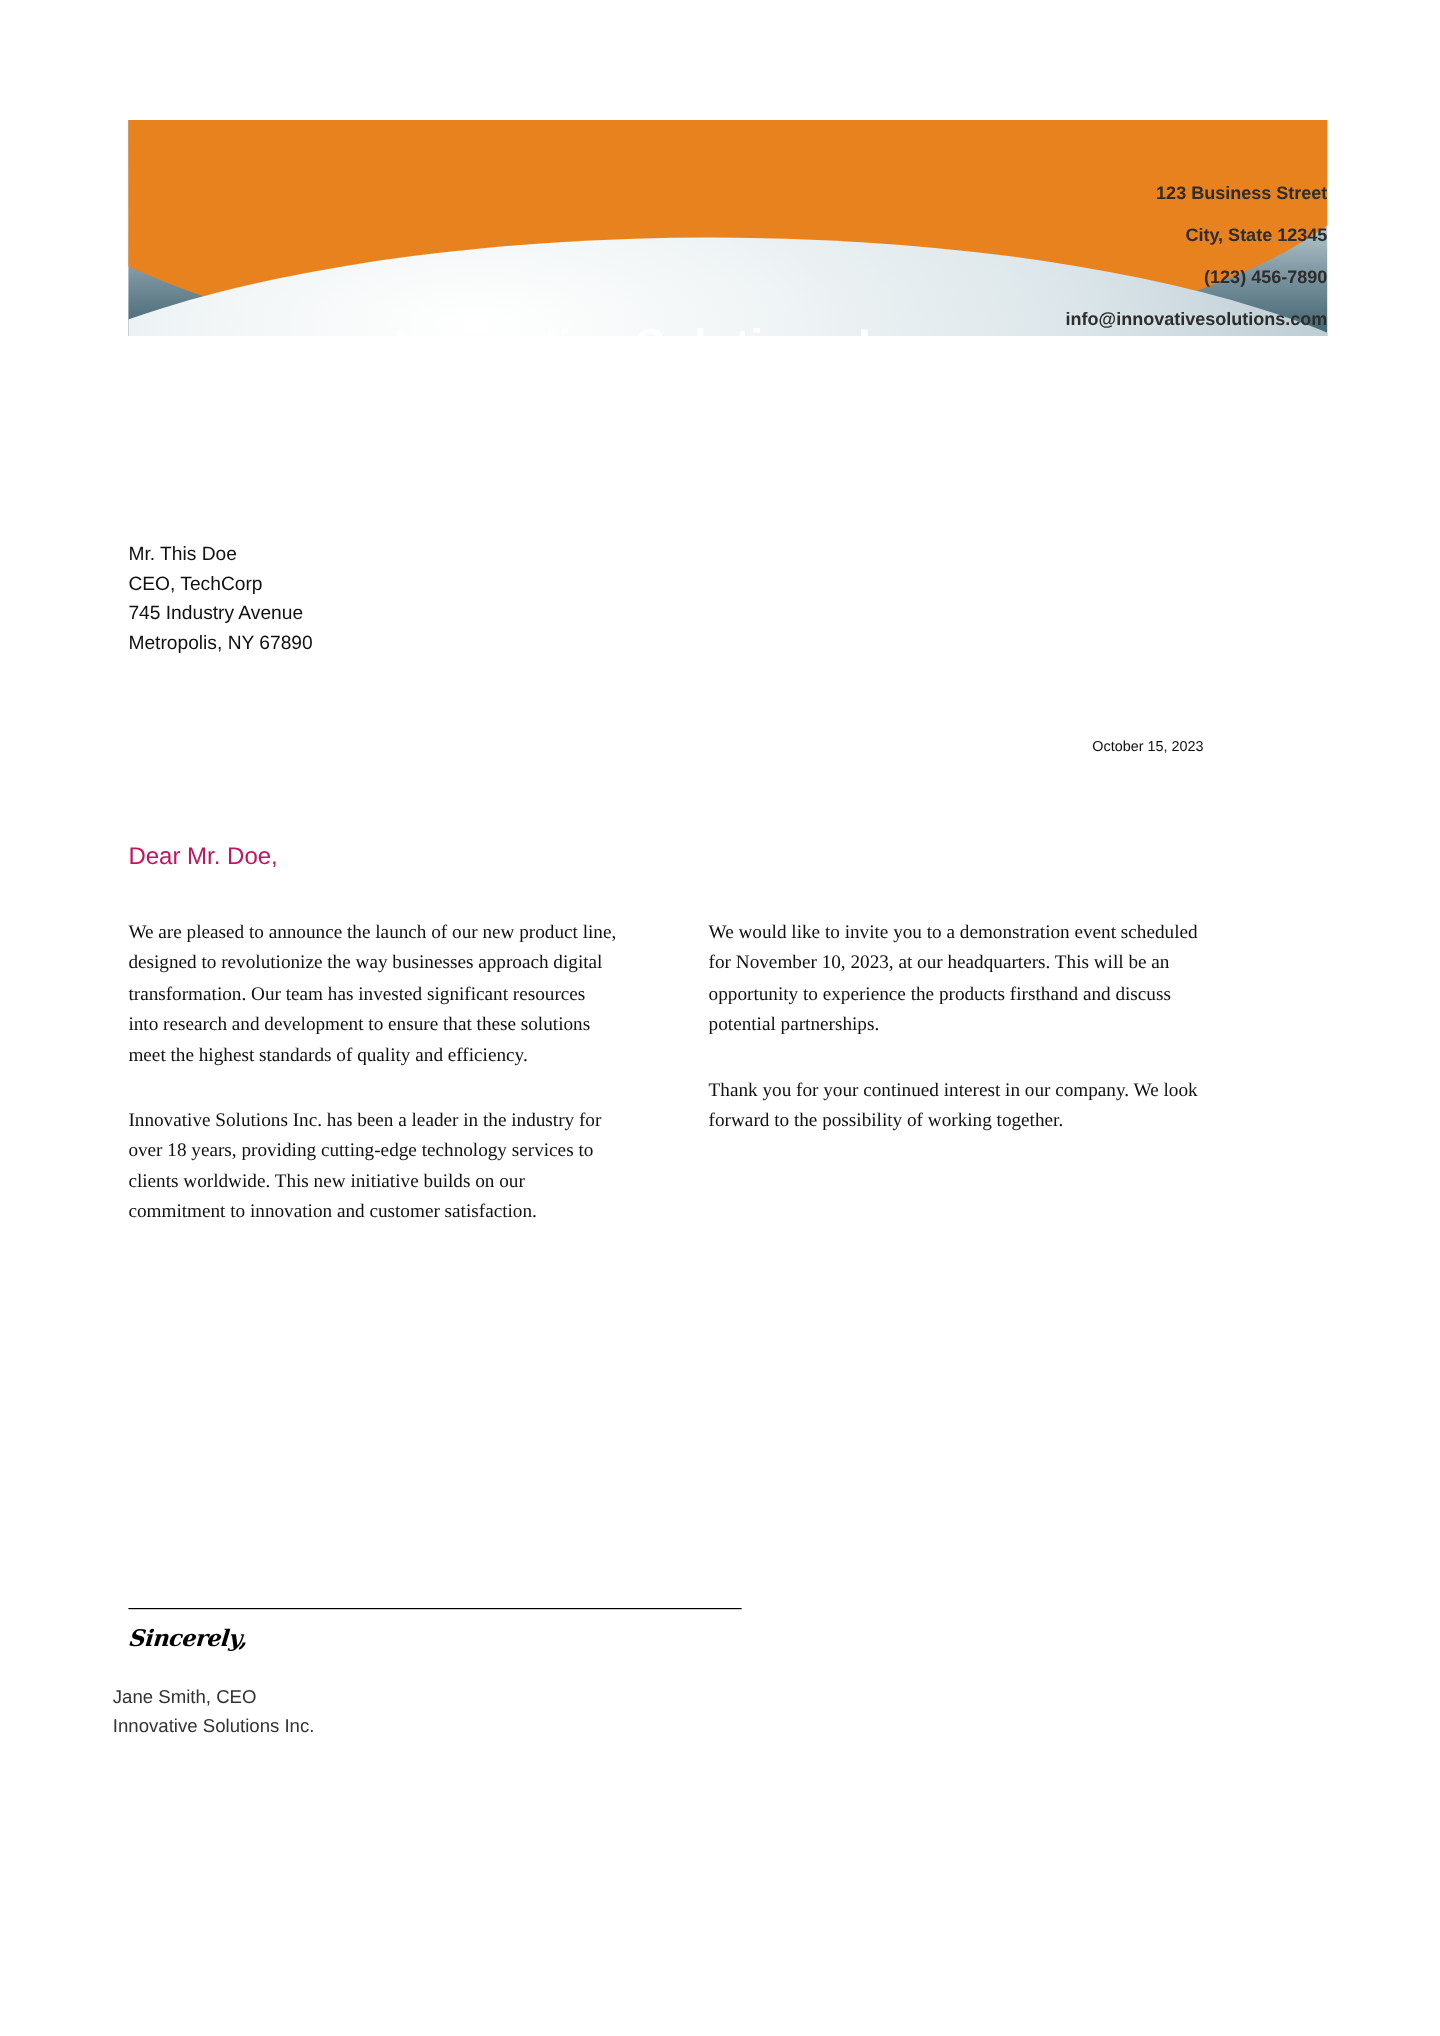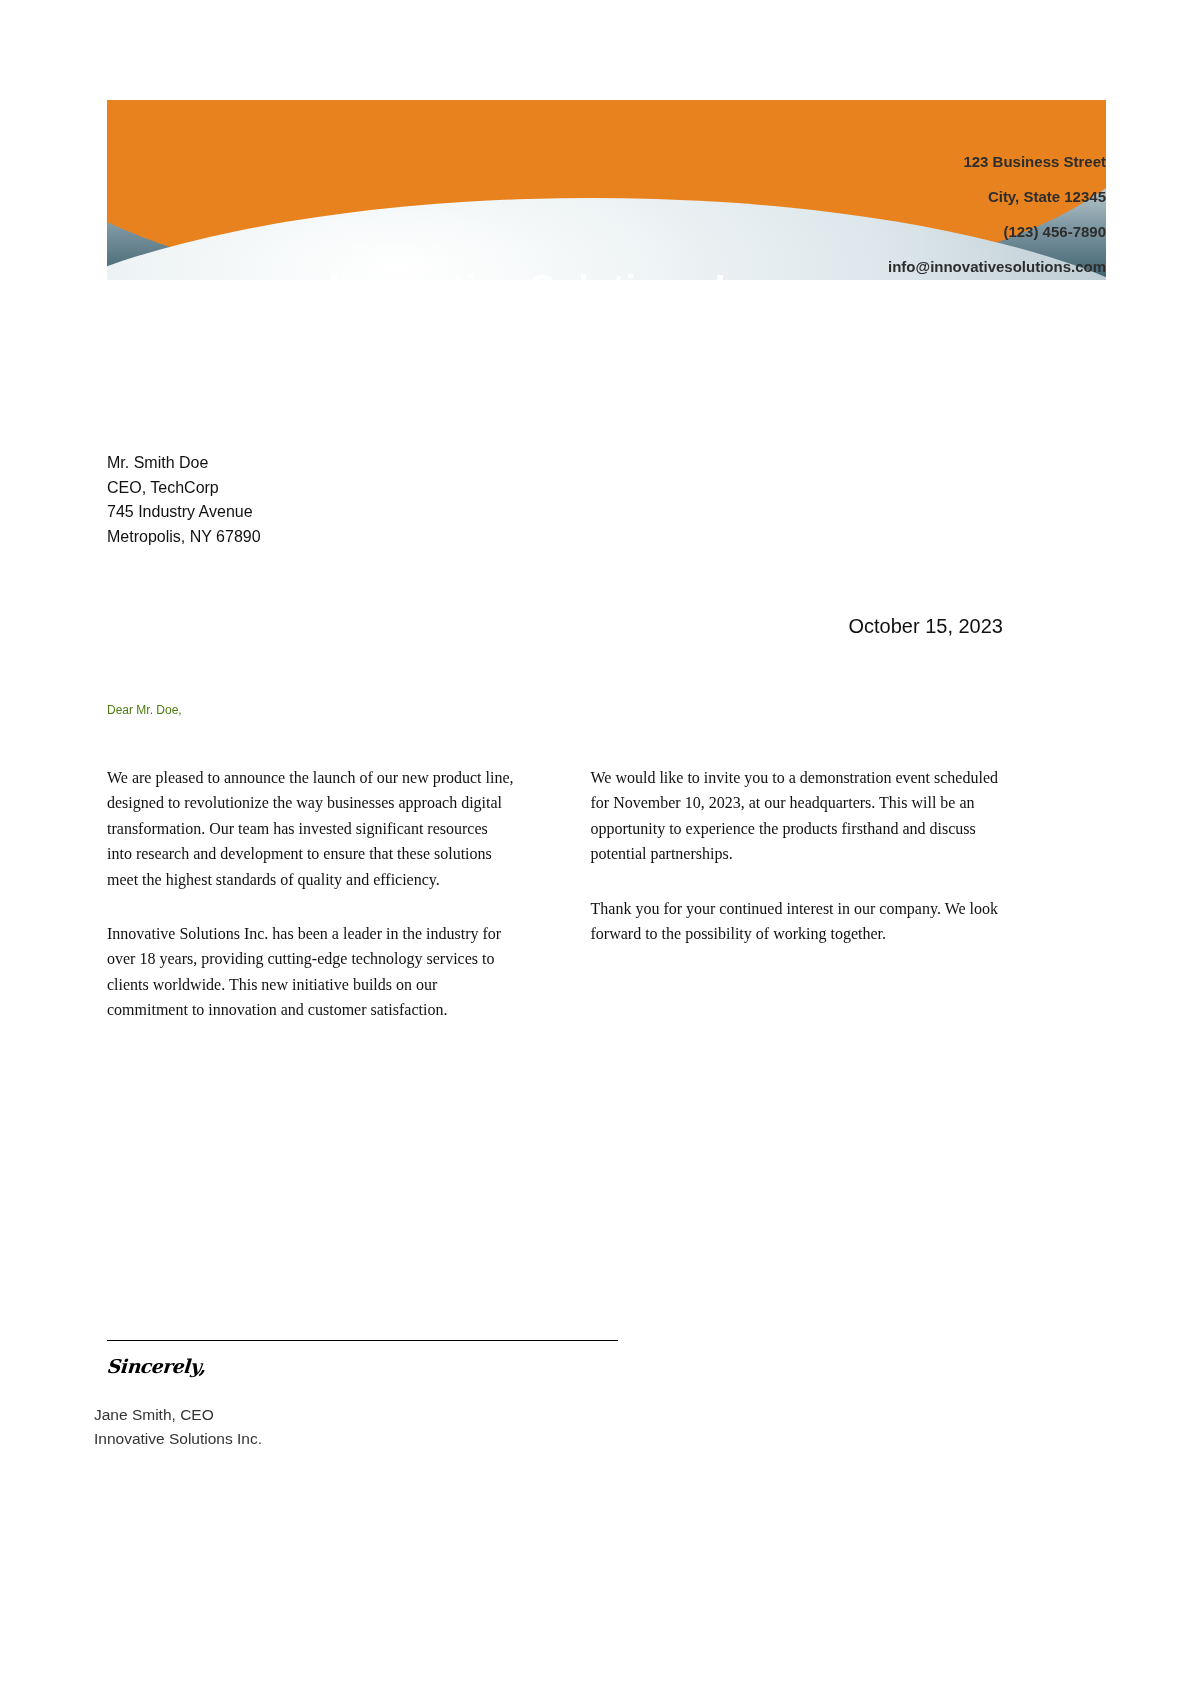--- a/index.html
+++ b/index.html
@@ -97,32 +97,32 @@
     font-size: 16px;
     line-height: 24.5px;
     color: #111111;
   }
 
   
   .date-line {
     position: absolute;
     right: 197px;
     top: 615px;
-    font-size: 20px;
+    font-size: 12px;
     color: #111111;
     text-align: right;
   }
 
   
   .salutation {
     position: absolute;
     left: 107px;
     top: 703px;
-    font-size: 12px;
-    color: #4d7c0f;
+    font-size: 20px;
+    color: #be185d;
   }
 
   
   .body-cols {
     position: absolute;
     left: 107px;
     top: 765px;
     width: 893px;
     column-count: 2;
     column-gap: 74px;
@@ -183,21 +183,21 @@
     <div class="lh-title">Innovative Solutions Inc.</div>
     <div class="lh-contact">
       <div>123 Business Street</div>
       <div>City, State 12345</div>
       <div>(123) 456-7890</div>
       <div>info@innovativesolutions.com</div>
     </div>
   </div>
 
   <div class="recipient">
-    <div>Mr. Smith Doe</div>
+    <div>Mr. This Doe</div>
     <div>CEO, TechCorp</div>
     <div>745 Industry Avenue</div>
     <div>Metropolis, NY 67890</div>
   </div>
 
   <div class="date-line">October 15, 2023</div>
 
   <div class="salutation">Dear Mr. Doe,</div>
 
   <div class="body-cols">

